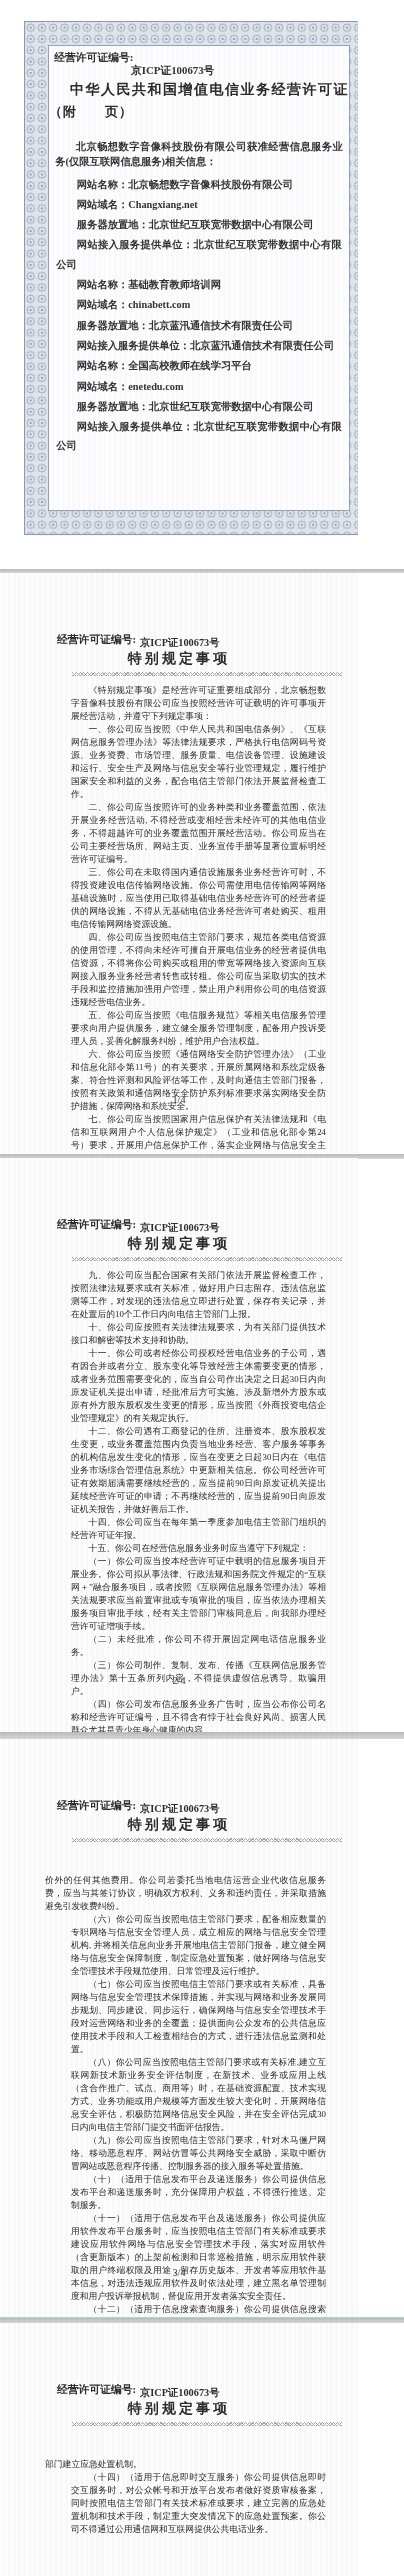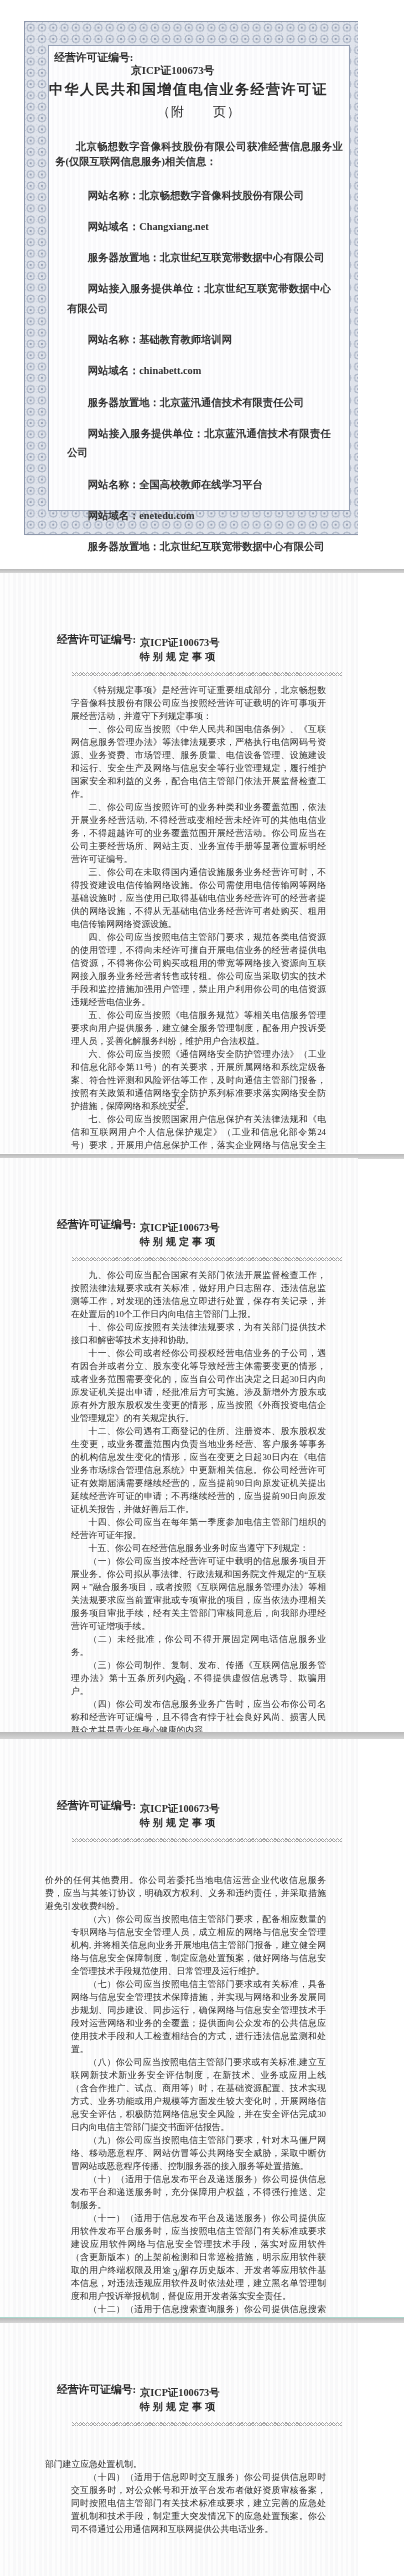--- a/index.html
+++ b/index.html
@@ -18,35 +18,35 @@
       radial-gradient(circle at 50% 50%, rgba(0,0,0,0) 2.8px, #aeb7c7 3.1px 4.1px, rgba(0,0,0,0) 4.4px),
       radial-gradient(circle at 0 0, #c4cbd8 0 1.3px, rgba(0,0,0,0) 1.5px);
     background-size:11.3px 11.3px,11.3px 11.3px,5.7px 5.7px;
     outline:0.5px solid #8e98ac;outline-offset:-0.5px;
     box-shadow:1px 1px 1.5px rgba(0,0,0,0.12);}
   .cert-inner{position:absolute;left:23px;top:23px;right:23px;bottom:23px;
     background:repeating-linear-gradient(90deg,#fdfdfe 0 2.6px,#f9f9fb 2.6px 5.2px);
     border:0.5px solid #97a1b5;}
   .c-hdr-label{position:absolute;left:5.2px;top:5.2px;font-size:10.8px;font-weight:700;color:#303030;}
   .c-hdr-no{position:absolute;left:82px;top:18.5px;font-size:10.8px;font-weight:600;color:#303030;}
-  .c-title{position:absolute;left:0;top:35px;width:100%;text-align:left;
+  .c-title{position:absolute;left:0;top:35px;width:100%;text-align:right;
     font-size:14px;font-weight:700;letter-spacing:1.5px;color:#2b2b2b;}
-  .c-sub{position:absolute;left:0;top:57px;width:100%;text-align:center;
-    font-size:13px;font-weight:400;letter-spacing:1px;color:#2b2b2b;}
+  .c-sub{position:absolute;left:0;top:57px;width:100%;text-align:left;
+    font-size:13px;font-weight:700;letter-spacing:1px;color:#2b2b2b;}
   .c-intro{position:absolute;left:6.2px;right:6.2px;top:93px;
     font-size:10.3px;font-weight:600;line-height:15.5px;text-indent:2em;text-align:justify;color:#333;}
   .c-info{position:absolute;left:6.2px;right:6.2px;top:128px;}
-  .c-info p{margin:12px;font-size:10.3px;font-weight:600;line-height:19.3px;
+  .c-info p{margin:1px;font-size:10.3px;font-weight:600;line-height:19.3px;
     text-indent:2em;text-align:justify;color:#333;}
   
   .doc{background:repeating-linear-gradient(90deg,#fdfdfd 0 2.6px,#f8f8f9 2.6px 5.2px);}
   .doc-hdr-label{position:absolute;left:57px;top:60px;font-size:10.8px;font-weight:700;color:#2e2e2e;}
   .doc-hdr-no{position:absolute;left:140px;top:63px;font-size:10.3px;font-weight:600;color:#2e2e2e;}
   .doc-title{position:absolute;left:0;top:77px;width:100%;margin:0;text-align:center;
-    font-size:10px;font-weight:700;letter-spacing:3.1px;color:#2b2b2b;}
+    font-size:14px;font-weight:700;letter-spacing:3.1px;color:#2b2b2b;}
   .wavy{position:absolute;left:72px;top:99px;width:270px;height:4.1px;opacity:0.75;
     background-image:
       repeating-linear-gradient(45deg,#8c8c8c 0 0.8px,rgba(0,0,0,0) 0.8px 2.6px),
       repeating-linear-gradient(-45deg,#8c8c8c 0 0.8px,rgba(0,0,0,0) 0.8px 2.6px);}
   .body{position:absolute;left:45px;right:32px;top:111px;}
   .body p{margin:0;font-size:8.8px;line-height:13px;text-align:justify;color:#262626;}
   .body p.ind{text-indent:2em;margin-left:26px;}
   .body p.cont{text-indent:0;margin-top:24px;}
   .pageno{position:absolute;left:0;width:100%;text-align:center;font-size:10.3px;color:#3a3a3a;}
   .p2{top:573px;height:580px;}

